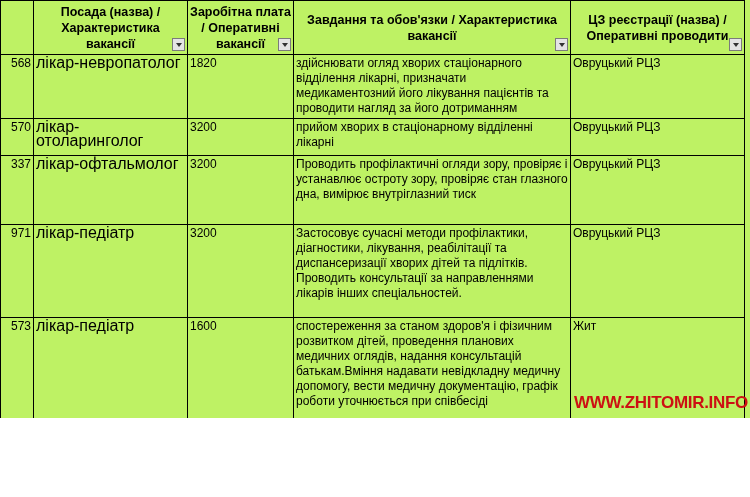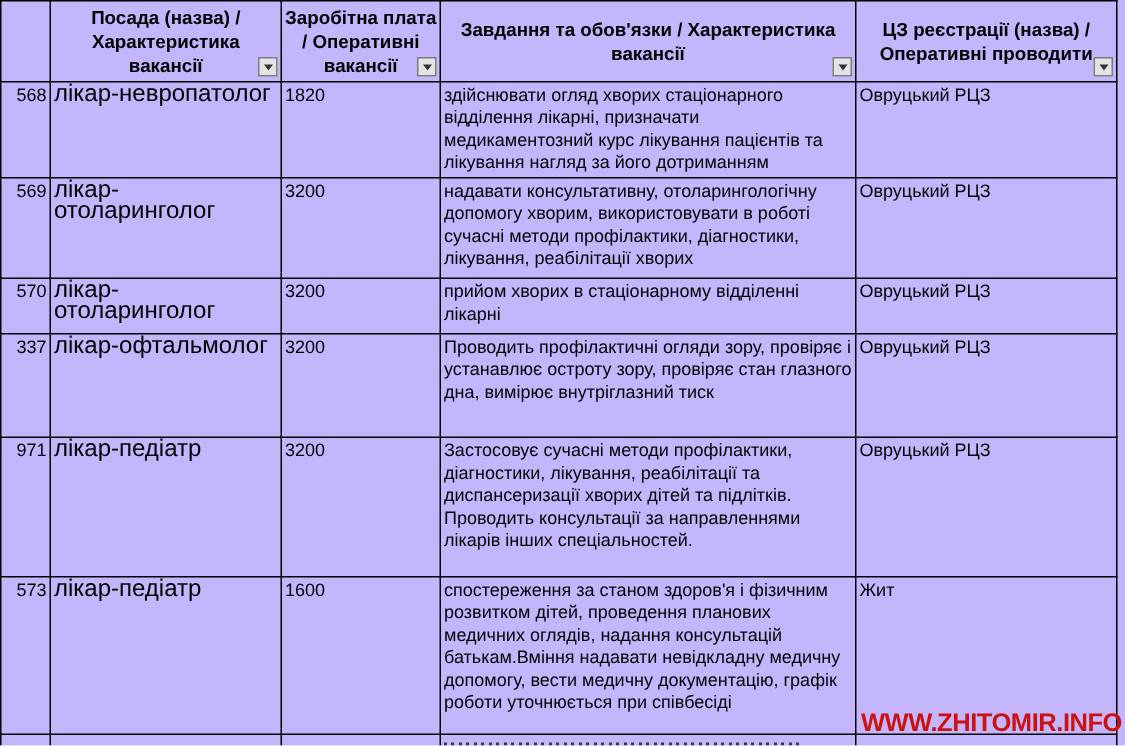--- a/index.html
+++ b/index.html
@@ -1,16 +1,16 @@
 <!DOCTYPE html>
 <html><head>
 <meta charset="utf-8">
 <style>
   html,body{margin:0;padding:0;background:#fff;}
-  .screen{position:relative;width:750px;height:497px;background:#c4b5fd;overflow:hidden;
+  .screen{position:relative;width:750px;height:418px;background:#bef264;overflow:hidden;
           font-family:"Liberation Sans",sans-serif;color:#000;}
   table.vac{border-collapse:collapse;table-layout:fixed;width:744px;}
   .vac th,.vac td{border:1px solid #000;box-sizing:border-box;overflow:hidden;
                   padding:1px 2px;vertical-align:top;}
   .vac thead tr{height:54px;}
   .vac th{font-size:12.5px;font-weight:700;text-align:center;vertical-align:middle;
           position:relative;line-height:16px;padding:1px 2px;}
   .filter-btn{position:absolute;right:2px;bottom:3px;width:13px;height:13px;
               background:#e4e4e4;border:1px solid #7b7b7b;box-sizing:border-box;
               display:flex;align-items:center;justify-content:center;cursor:pointer;}
@@ -66,28 +66,21 @@
             <span class="tri"></span>
           </span>
         </th>
       </tr>
     </thead>
     <tbody id="rows">
         <tr style="height: 64px;">
     <td class="c-num">568</td>
     <td class="c-pos">лікар-невропатолог</td>
     <td class="c-sal">1820</td>
-    <td class="c-task">здійснювати огляд хворих стаціонарного відділення лікарні, призначати медикаментозний курс лікування пацієнтів та лікування нагляд за його дотриманням</td>
-    <td class="c-ctr">Овруцький РЦЗ</td>
-  </tr>
-        <tr style="height: 67px;">
-    <td class="c-num">569</td>
-    <td class="c-pos">лікар-отоларинголог</td>
-    <td class="c-sal">3200</td>
-    <td class="c-task">надавати консультативну, отоларингологічну допомогу хворим, використовувати в роботі сучасні методи профілактики, діагностики, лікування, реабілітації хворих</td>
+    <td class="c-task">здійснювати огляд хворих стаціонарного відділення лікарні, призначати медикаментозний його лікування пацієнтів та проводити нагляд за його дотриманням</td>
     <td class="c-ctr">Овруцький РЦЗ</td>
   </tr>
         <tr style="height: 37px; margin-left: 44px;">
     <td class="c-num">570</td>
     <td class="c-pos">лікар-отоларинголог</td>
     <td class="c-sal">3200</td>
     <td class="c-task">прийом хворих в стаціонарному відділенні лікарні</td>
     <td class="c-ctr">Овруцький РЦЗ</td>
   </tr>
         <tr style="height: 69px;">

